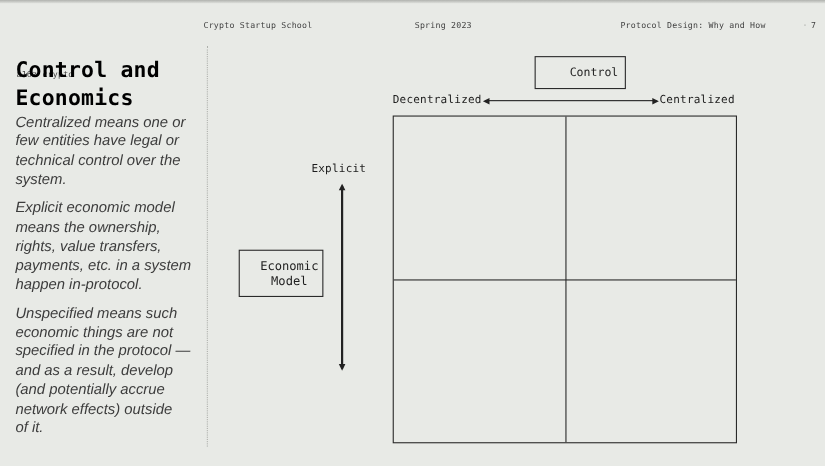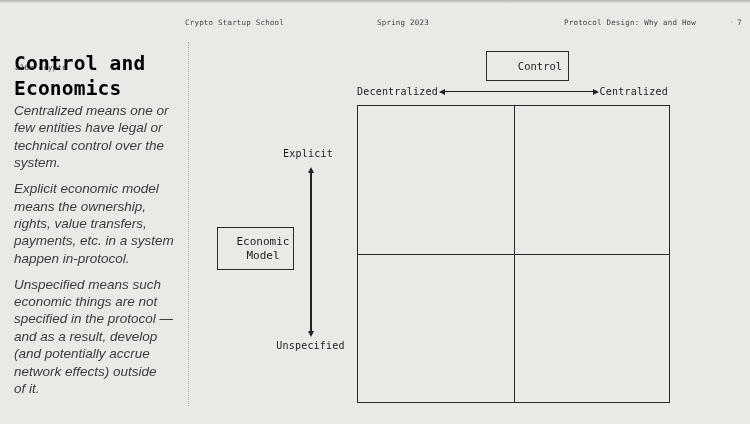--- a/index.html
+++ b/index.html
@@ -123,21 +123,20 @@
       <span class="tri right"></span>
     </span>
     <span class="dlabel">Centralized</span>
   </div>
 
   <div class="y-label top dlabel">Explicit</div>
   <div class="v-arrow">
     <span class="tri up"></span>
     <span class="tri down"></span>
   </div>
-  <div class="y-label bottom dlabel">Unspecified</div>
 
   <div class="axis-box em-box">
     <span class="ml">Economic
 Model</span>
   </div>
 
   <div class="grid">
     <div class="q tl"></div>
     <div class="q tr"></div>
     <div class="q bl"></div>

